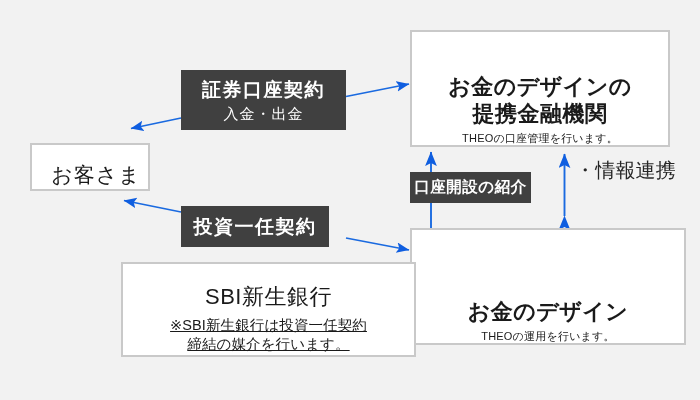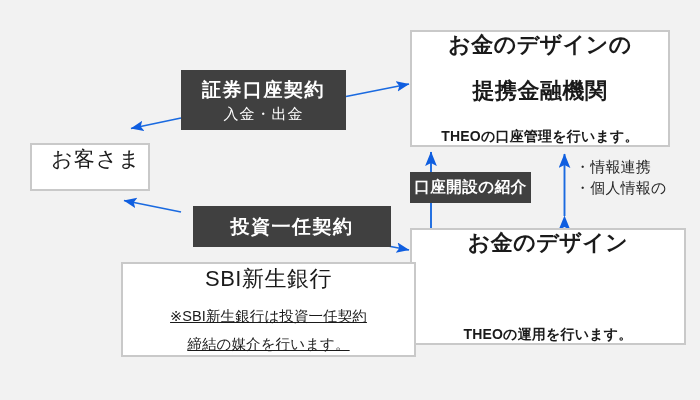--- a/index.html
+++ b/index.html
@@ -28,21 +28,21 @@
     pointer-events: none;
   }
   .wbox {
     position: absolute;
     background: #ffffff;
     border: 2px solid #c9c9c9;
     box-sizing: border-box;
     display: flex;
     flex-direction: column;
     align-items: center;
-    justify-content: space-between;
+    justify-content: flex-end;
     text-align: center;
     color: #1a1a1a;
   }
   .bbox {
     position: absolute;
     background: #404040;
     box-sizing: border-box;
     display: flex;
     flex-direction: column;
     align-items: center;
@@ -56,22 +56,22 @@
     letter-spacing: 1px;
     margin-left: 12px;
   }
   .t-head-big {
     font-size: 22px;
     font-weight: 700;
     line-height: 1.22;
     letter-spacing: 0.5px;
   }
   .t-sub {
-    font-size: 14px;
-    font-weight: 700;
+    font-size: 11px;
+    font-weight: 400;
     line-height: 1.3;
     margin-top: 3px;
     letter-spacing: 0.2px;
   }
   .t-sbi-title {
     font-size: 22px;
     font-weight: 400;
     letter-spacing: 0.5px;
   }
   .t-sbi-note {
@@ -94,21 +94,21 @@
     margin-top: 2px;
   }
   .t-blue-small {
     font-size: 15.5px;
     font-weight: 700;
     letter-spacing: 0.5px;
   }
   .note-list {
     position: absolute;
     color: #262626;
-    font-size: 15px;
+    font-size: 20px;
     line-height: 1.42;
     letter-spacing: 0.2px;
     white-space: nowrap;
   }
   .note-list div {
     white-space: pre;
   }
 </style>
 </head>
 <body>
@@ -141,42 +141,41 @@
 
   <div class="wbox" style="left:30px; top:143px; width:120px; height:48px;">
     <div class="t-cust">お客さま</div>
   </div>
 
   <div class="bbox" style="left:181px; top:70px; width:165px; height:60px;">
     <div class="t-blue-main">証券口座契約</div>
     <div class="t-blue-sub">入金・出金</div>
   </div>
 
-  <div class="bbox" style="left:181px; top:206px; width:198px; height:41px;margin-left:12px;">
+  <div class="bbox" style="left:181px; top:206px; width:148px; height:41px;">
     <div class="t-blue-main">投資一任契約</div>
   </div>
 
   <div class="wbox" style="left:410px; top:30px; width:260px; height:117px;">
     <div class="t-head-big">お金のデザインの</div>
     <div class="t-head-big">提携金融機関</div>
     <div class="t-sub">THEOの口座管理を行います。</div>
   </div>
 
   <div class="wbox" style="left:410px; top:228px; width:276px; height:117px;">
     <div class="t-head-big">お金のデザイン</div>
     <div class="t-sub">THEOの運用を行います。</div>
   </div>
 
   <div class="bbox" style="left:410px; top:172px; width:121px; height:31px;">
     <div class="t-blue-small">口座開設の紹介</div>
   </div>
 
   <div class="note-list" style="left:575px; top:156px;">
     <div>・情報連携</div>
-    <div>・個人情報の</div>
   </div>
 
   <div class="wbox" style="left:121px; top:262px; width:295px; height:95px;">
     <div class="t-sbi-title">SBI新生銀行</div>
     <div class="t-sbi-note">※SBI新生銀行は投資一任契約</div>
     <div class="t-sbi-note" style="margin-top:0">締結の媒介を行います。</div>
   </div>
 
 </div>
 

